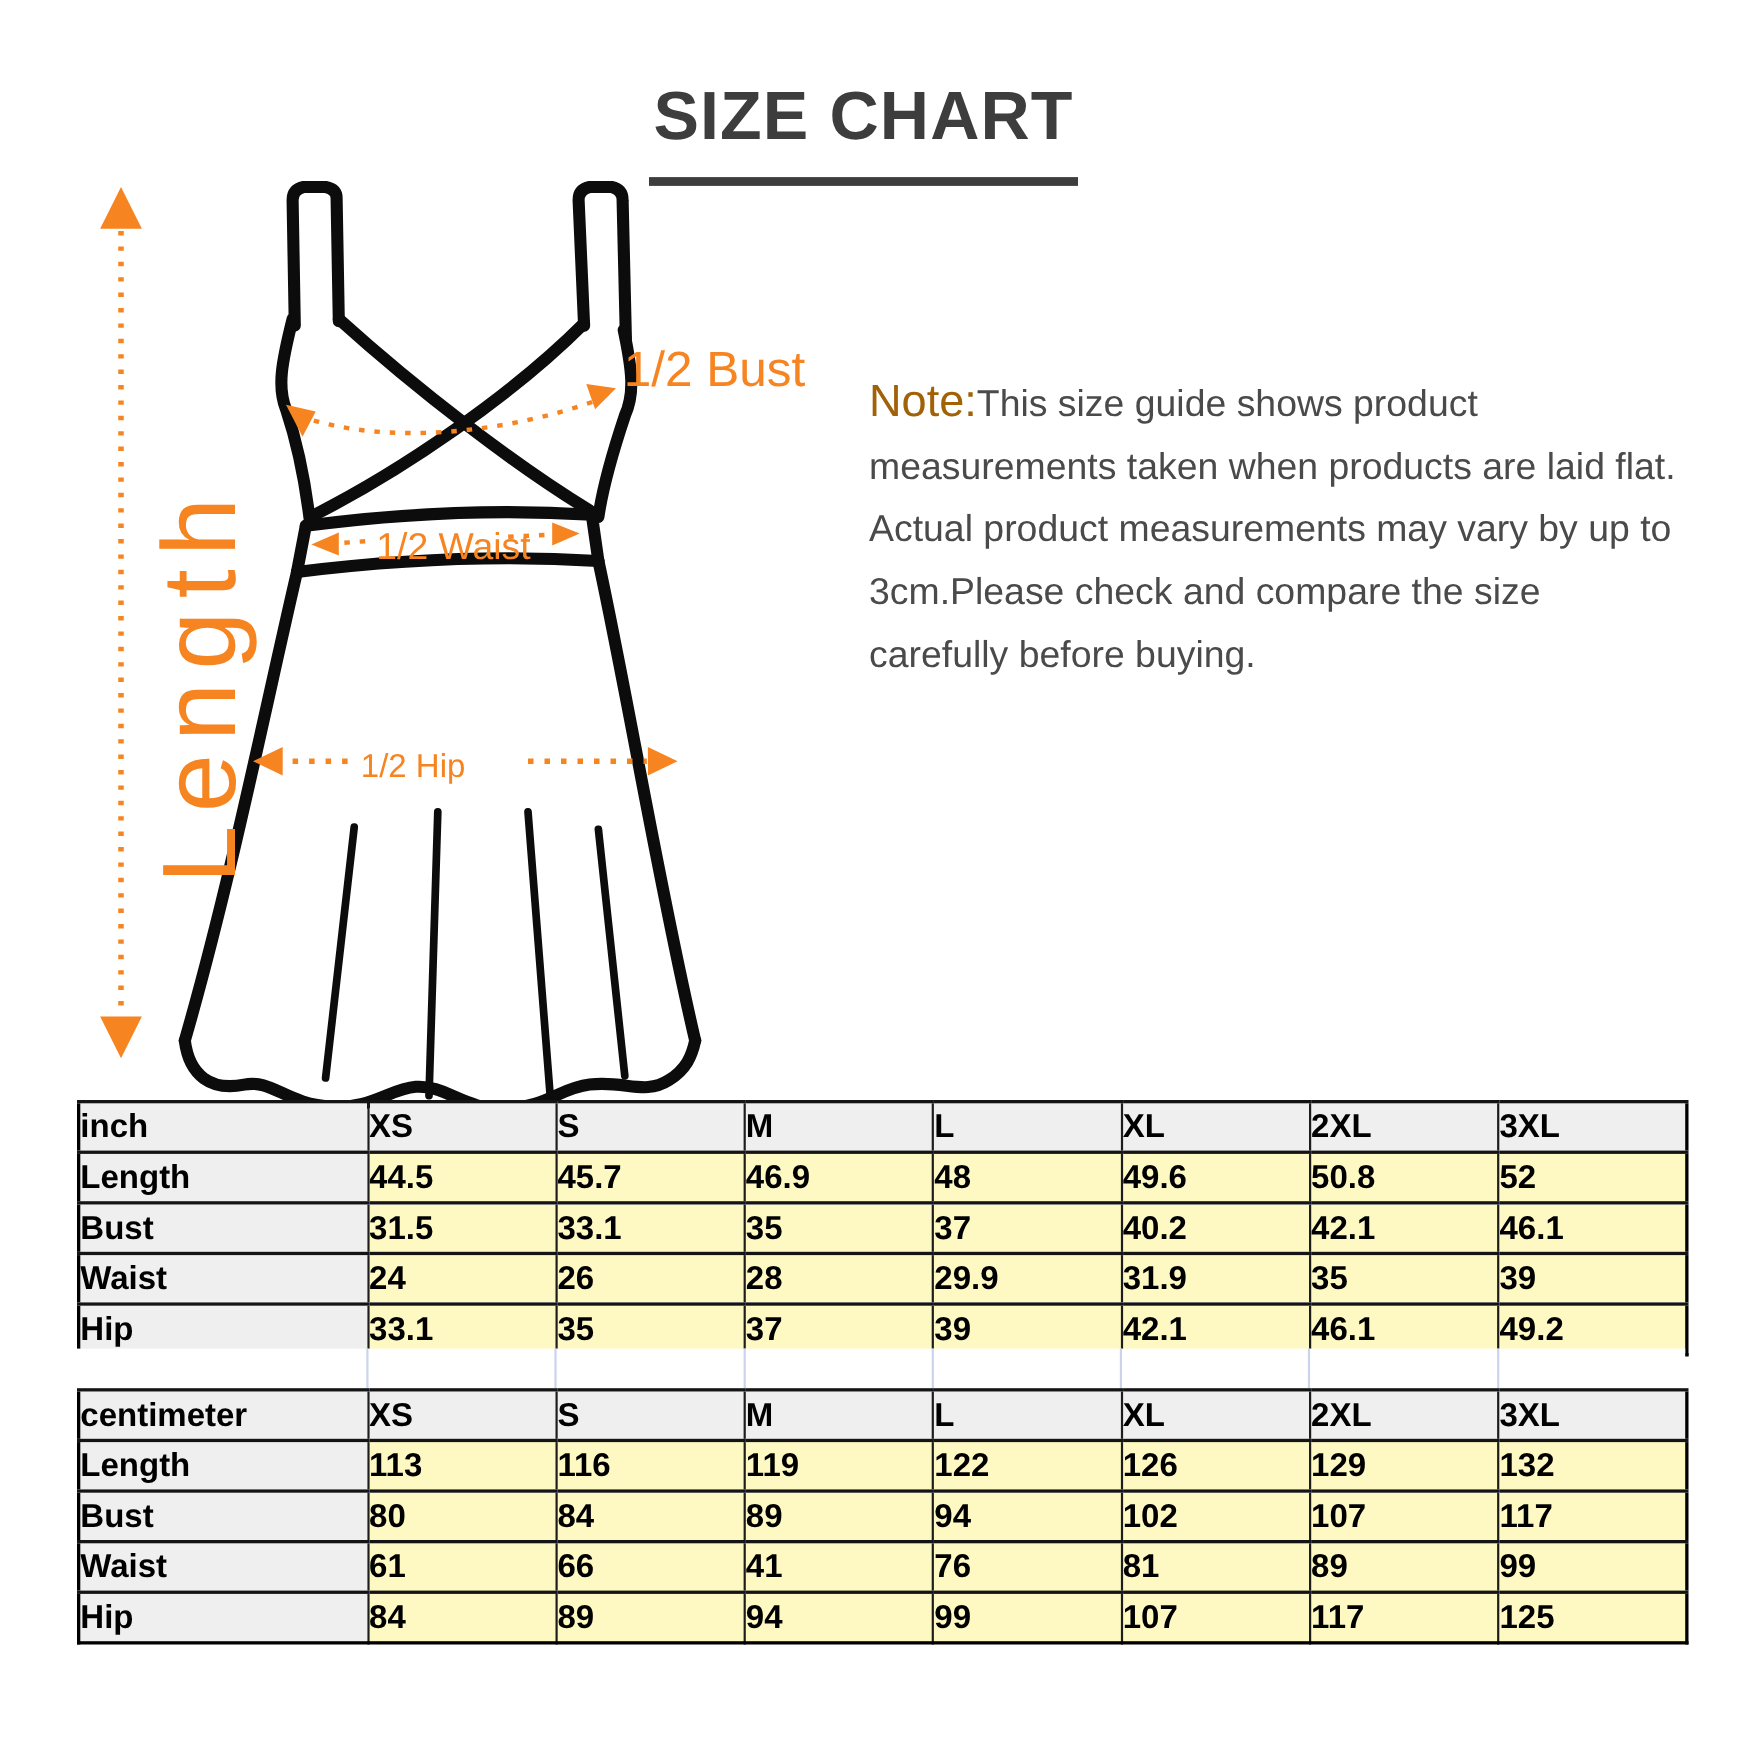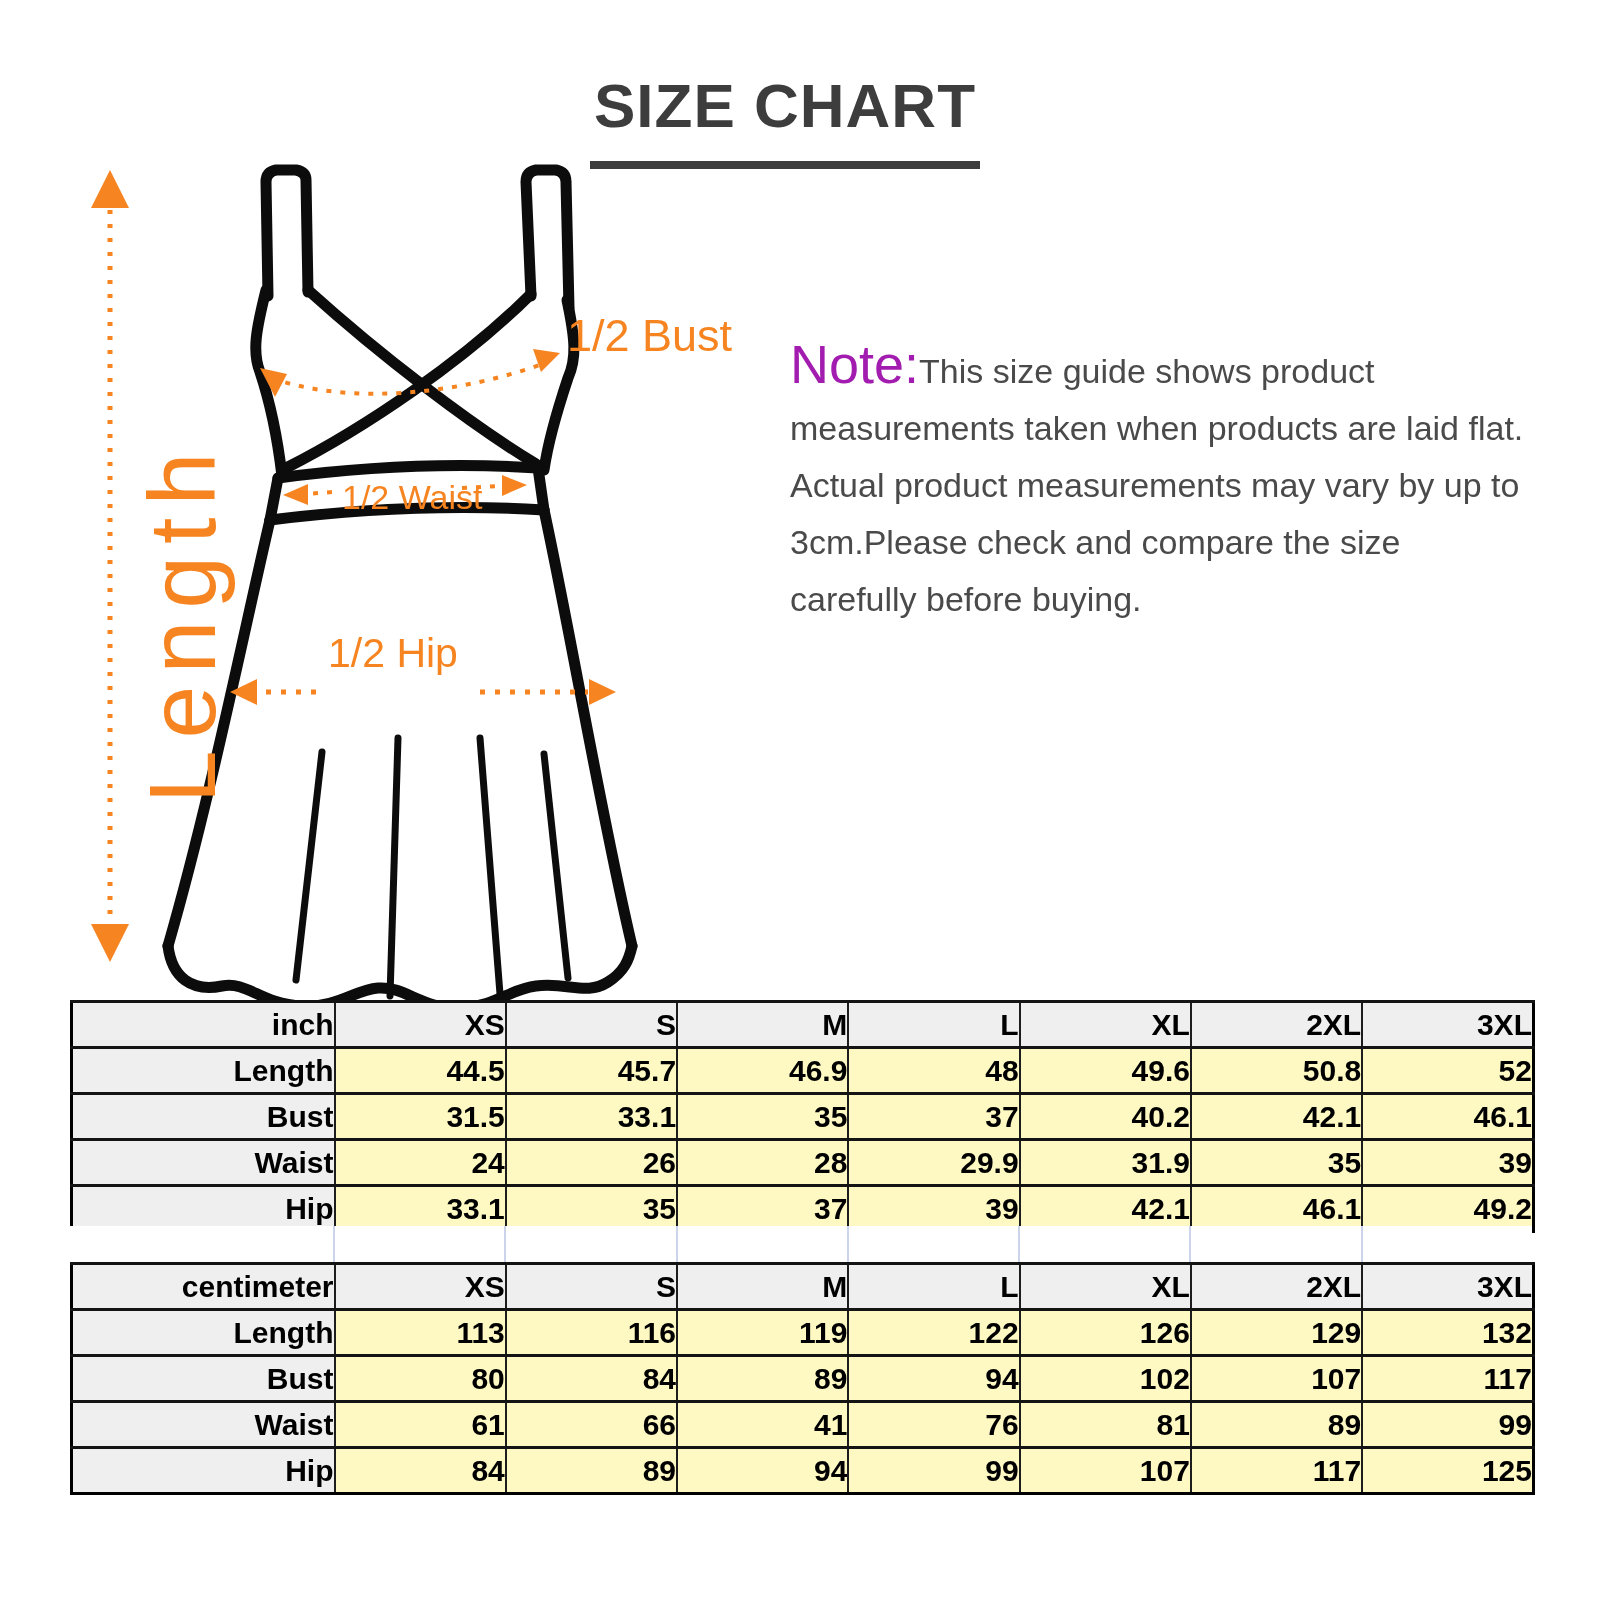--- a/index.html
+++ b/index.html
@@ -11,36 +11,36 @@
   .page-title{
     position:absolute;top:70px;left:785px;transform:translateX(-50%);
     font-size:62px;font-weight:700;letter-spacing:1px;color:#3D3D3D;
     border-bottom:8px solid #3D3D3D;padding:0 4px 20px 4px;white-space:nowrap;
   }
   
   .note{
     position:absolute;left:790px;top:336px;width:742px;
     font-size:34px;line-height:57px;color:#4A4A4A;
   }
-  .note .note-label{font-size:54px;color:#a21caf;}
+  .note .note-label{font-size:41px;color:#a16207;}
   
   .diagram-svg{position:absolute;left:70px;top:140px;}
   .orange-label{position:absolute;color:#F68420;white-space:nowrap;}
   .label-length{
     left:182px;top:622px;font-size:95px;letter-spacing:12px;
     transform:translate(-50%,-50%) rotate(-90deg);
   }
   .label-bust{left:567px;top:310px;font-size:45px;}
   .label-waist{left:342px;top:478px;font-size:34px;}
-  .label-hip{left:328px;top:630px;font-size:41px;}
+  .label-hip{left:328px;top:680px;font-size:30px;}
   
   .size-table{
     position:absolute;left:70px;width:1462px;
     border-collapse:collapse;table-layout:fixed;
-    font-size:30px;text-align:right;color:#000;
+    font-size:30px;text-align:left;color:#000;
     border:3px solid #000;
   }
   .size-table-inch{top:1000px;}
   .size-table-cm{top:1262px;}
   .size-table th,.size-table td{
     height:43px;padding:0;border-left:2px solid #1d1d1d;border-top:3px solid #141414;
     overflow:hidden;
   }
   .size-table th{background:#EFEFEF;font-weight:700;}
   .size-table td{background:#fef9c3;font-weight:700;}

